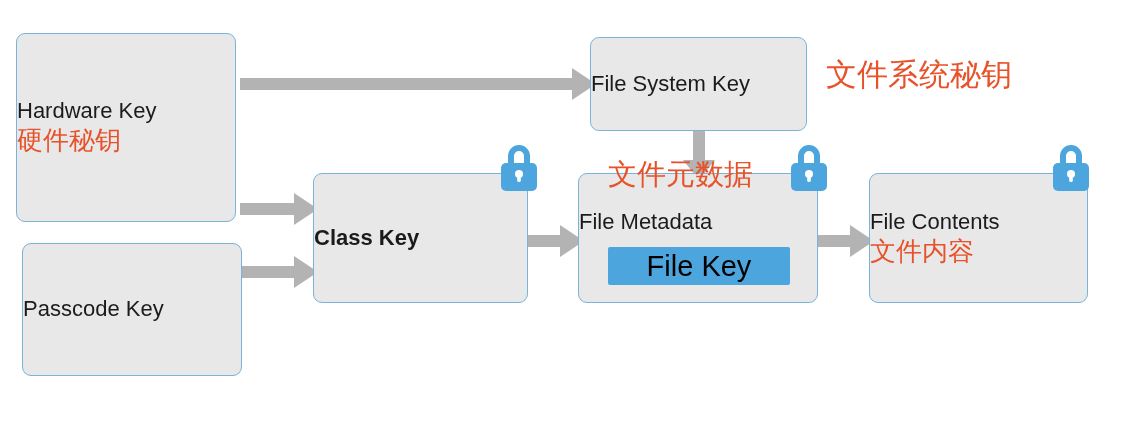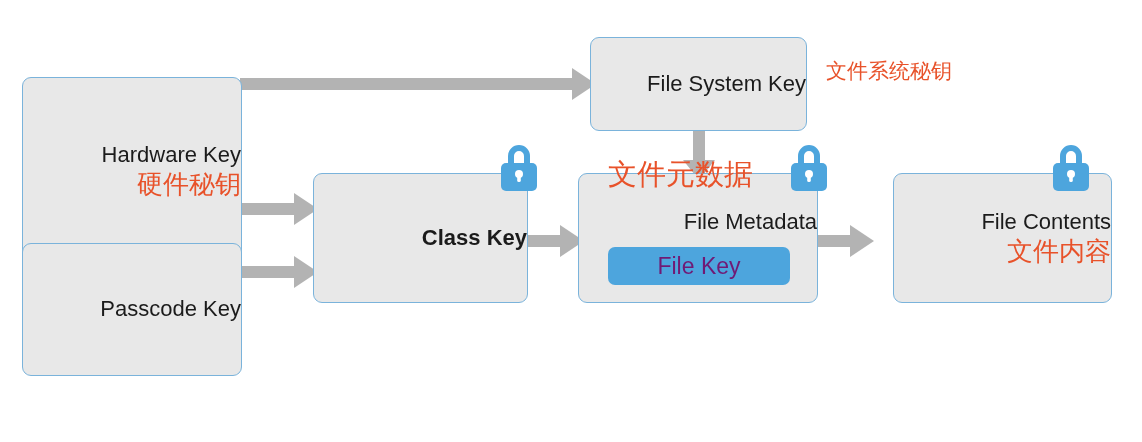--- a/index.html
+++ b/index.html
@@ -18,21 +18,21 @@
     overflow: hidden;
   }
   .node {
     position: absolute;
     box-sizing: border-box;
     background: #e8e8e8;
     border: 1.5px solid #7ab3db;
     border-radius: 9px;
     display: flex;
     flex-direction: column;
-    align-items: flex-end;
+    align-items: flex-start;
     justify-content: center;
     z-index: 3;
   }
   .node-en {
     color: #1b1b1b;
     font-size: 22px;
     line-height: 1.22;
     white-space: nowrap;
   }
   .node-cn {
@@ -48,23 +48,23 @@
     font-size: 28px;
     line-height: 1;
     white-space: nowrap;
     font-family: "DejaVu Sans", "Liberation Sans", sans-serif;
     z-index: 6;
   }
   .file-key-btn {
     position: absolute;
     box-sizing: border-box;
     background: #4da5dd;
-    border-radius: 7px;
-    color: #701a75;
-    font-size: 23px;
+    border-radius: 2px;
+    color: #000000;
+    font-size: 29px;
     display: flex;
     align-items: center;
     justify-content: center;
     z-index: 4;
     white-space: nowrap;
   }
   .arrow {
     position: absolute;
     z-index: 2;
   }
@@ -95,21 +95,21 @@
   </svg>
 
   <svg class="arrow" style="left:683px; top:128px;" width="32" height="52" viewBox="0 0 32 52">
     <path d="M10 0 L22 0 L22 32 L32 32 L16 52 L0 32 L10 32 Z" fill="#b3b3b3"></path>
   </svg>
 
   <svg class="arrow" style="left:816px; top:225px;" width="58" height="32" viewBox="0 0 58 32">
     <path d="M0 10 L34 10 L34 0 L58 16 L34 32 L34 22 L0 22 Z" fill="#b3b3b3"></path>
   </svg>
 
-  <div class="node" style="left:22px; top:33px; width:220px; height:189px;margin-top:44px;">
+  <div class="node" style="left:16px; top:33px; width:220px; height:189px;">
     <div class="node-en">Hardware Key</div>
     <div class="node-cn">硬件秘钥</div>
   </div>
 
   <div class="node" style="left:22px; top:243px; width:220px; height:133px;">
     <div class="node-en">Passcode Key</div>
   </div>
 
   <div class="node" style="left:313px; top:173px; width:215px; height:130px;font-weight:bold;">
     <div class="node-en">Class Key</div>
@@ -118,21 +118,21 @@
   <div class="node" style="left:590px; top:37px; width:217px; height:94px;">
     <div class="node-en">File System Key</div>
   </div>
 
   <div class="node" style="left:578px; top:173px; width:240px; height:130px; justify-content:flex-start; padding-top:35px;">
     <div class="node-en">File Metadata</div>
   </div>
 
   <div class="file-key-btn" style="left:608px; top:247px; width:182px; height:38px;">File Key</div>
 
-  <div class="node" style="left:869px; top:173px; width:219px; height:130px;margin-left:24px;">
+  <div class="node" style="left:869px; top:173px; width:219px; height:130px;">
     <div class="node-en">File Contents</div>
     <div class="node-cn">文件内容</div>
   </div>
 
   <svg class="lock" style="left:495px; top:143px;" width="48" height="50" viewBox="0 0 48 50">
     <path d="M13 22 L13 13 A11 11 0 0 1 35 13 L35 22 L29 22 L29 13 A5 5 0 0 0 19 13 L19 22 Z" fill="#4da5dd"></path>
     <rect x="6" y="20" width="36" height="28" rx="5" fill="#4da5dd"></rect>
     <circle cx="24" cy="31" r="4" fill="#ffffff"></circle>
     <rect x="22.2" y="31" width="3.6" height="8" rx="1.6" fill="#ffffff"></rect>
   </svg>
@@ -144,18 +144,18 @@
     <rect x="22.2" y="31" width="3.6" height="8" rx="1.6" fill="#ffffff"></rect>
   </svg>
 
   <svg class="lock" style="left:1047px; top:143px;" width="48" height="50" viewBox="0 0 48 50">
     <path d="M13 22 L13 13 A11 11 0 0 1 35 13 L35 22 L29 22 L29 13 A5 5 0 0 0 19 13 L19 22 Z" fill="#4da5dd"></path>
     <rect x="6" y="20" width="36" height="28" rx="5" fill="#4da5dd"></rect>
     <circle cx="24" cy="31" r="4" fill="#ffffff"></circle>
     <rect x="22.2" y="31" width="3.6" height="8" rx="1.6" fill="#ffffff"></rect>
   </svg>
 
-  <div class="cn-label" style="left:826px; top:61px; font-size:21px;">文件系统秘钥</div>
+  <div class="cn-label" style="left:826px; top:61px; font-size:31px;font-family:Liberation Mono, monospace;">文件系统秘钥</div>
 
   <div class="cn-label" style="left:608px; top:160px; font-size:29px;">文件元数据</div>
 
 
 </div>
 
 </body></html>

